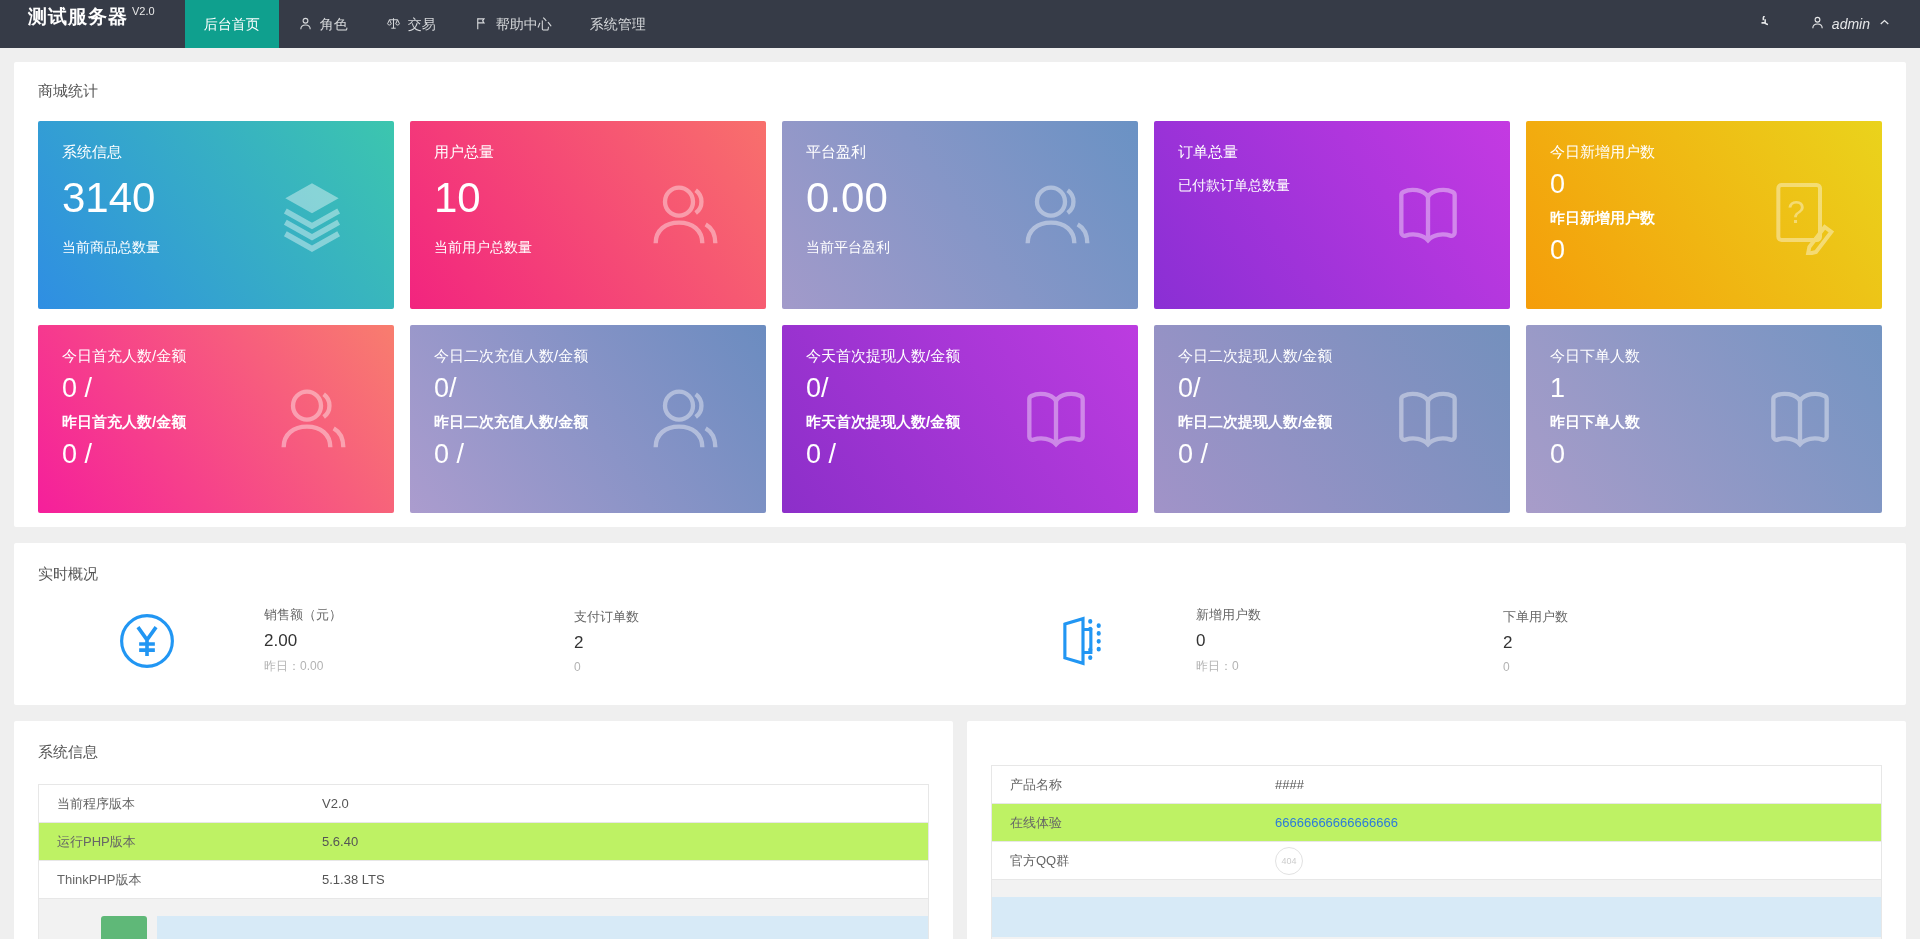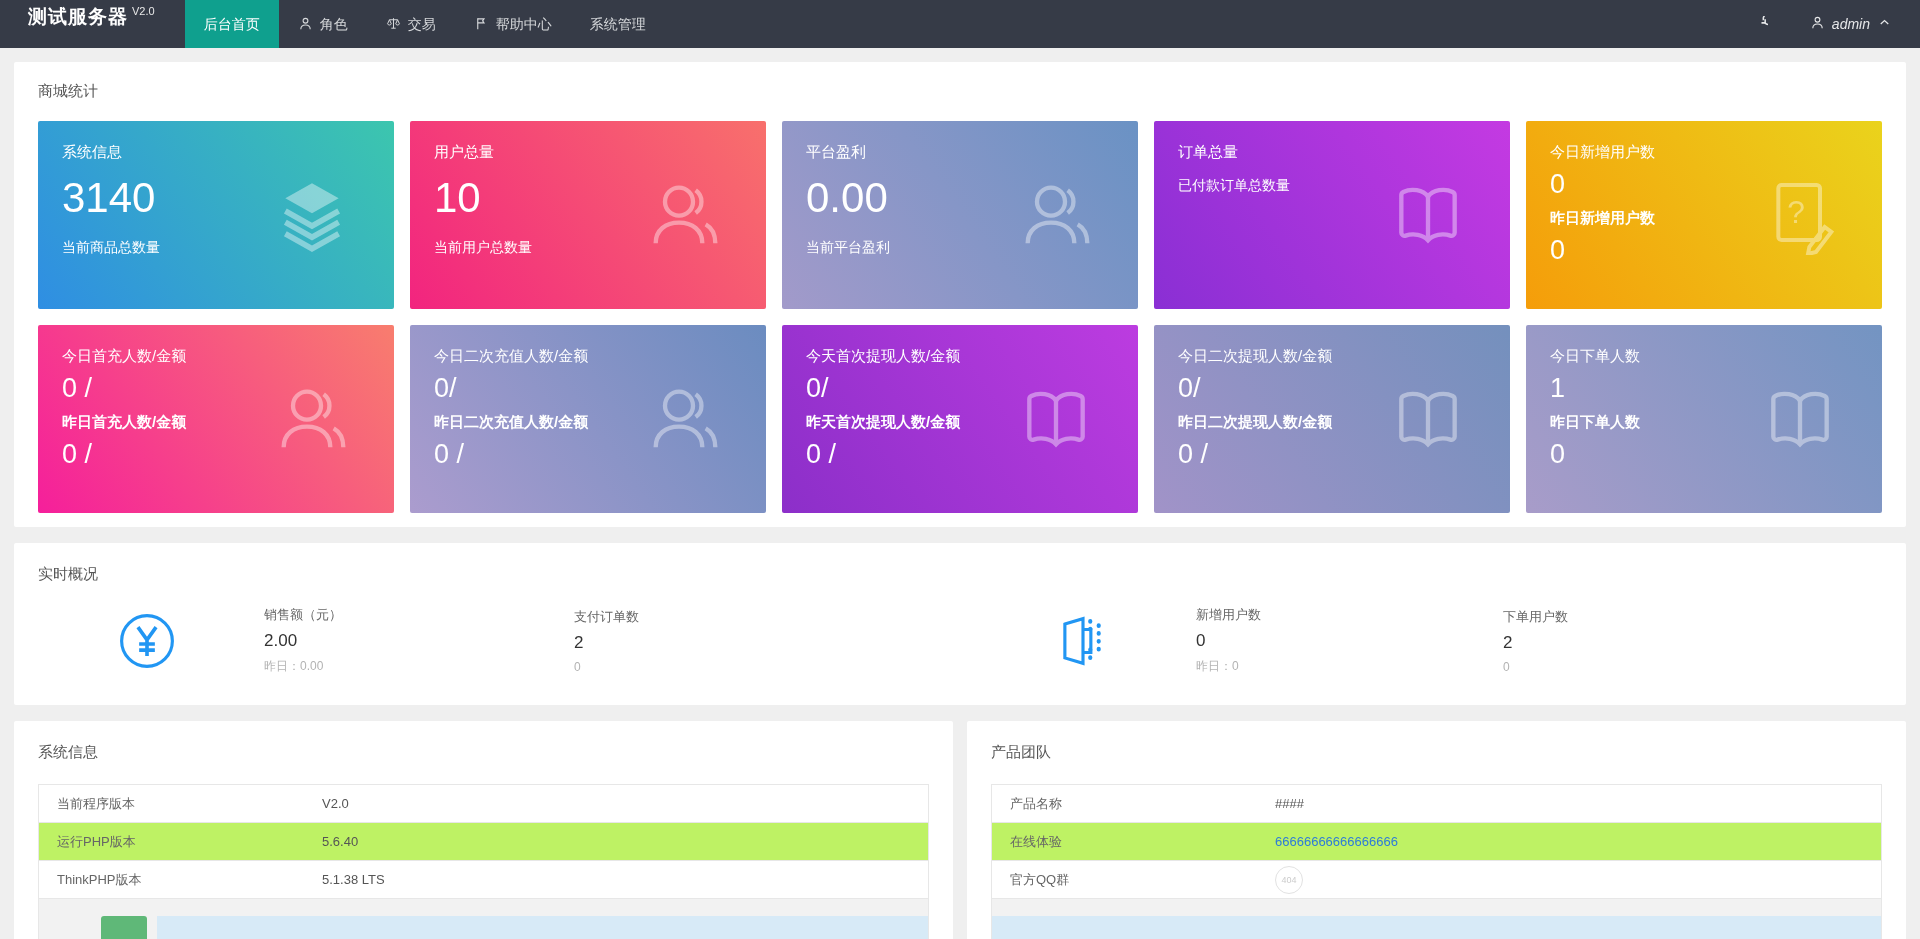--- a/index.html
+++ b/index.html
@@ -340,21 +340,20 @@
         <div class="it-value">5.1.38 LTS</div>
       </div>
       <div class="it-row partial">
         <div class="btn-sliver"></div>
         <div class="strip left-strip"></div>
       </div>
     </div>
   </div>
 
   <div class="panel-half">
-    <div class="panel-title">产品团队</div>
     <div class="info-table">
       <div class="it-row">
         <div class="it-label">产品名称</div>
         <div class="it-value">####</div>
       </div>
       <div class="it-row alt">
         <div class="it-label">在线体验</div>
         <div class="it-value"><a class="it-link">66666666666666666</a></div>
       </div>
       <div class="it-row">

